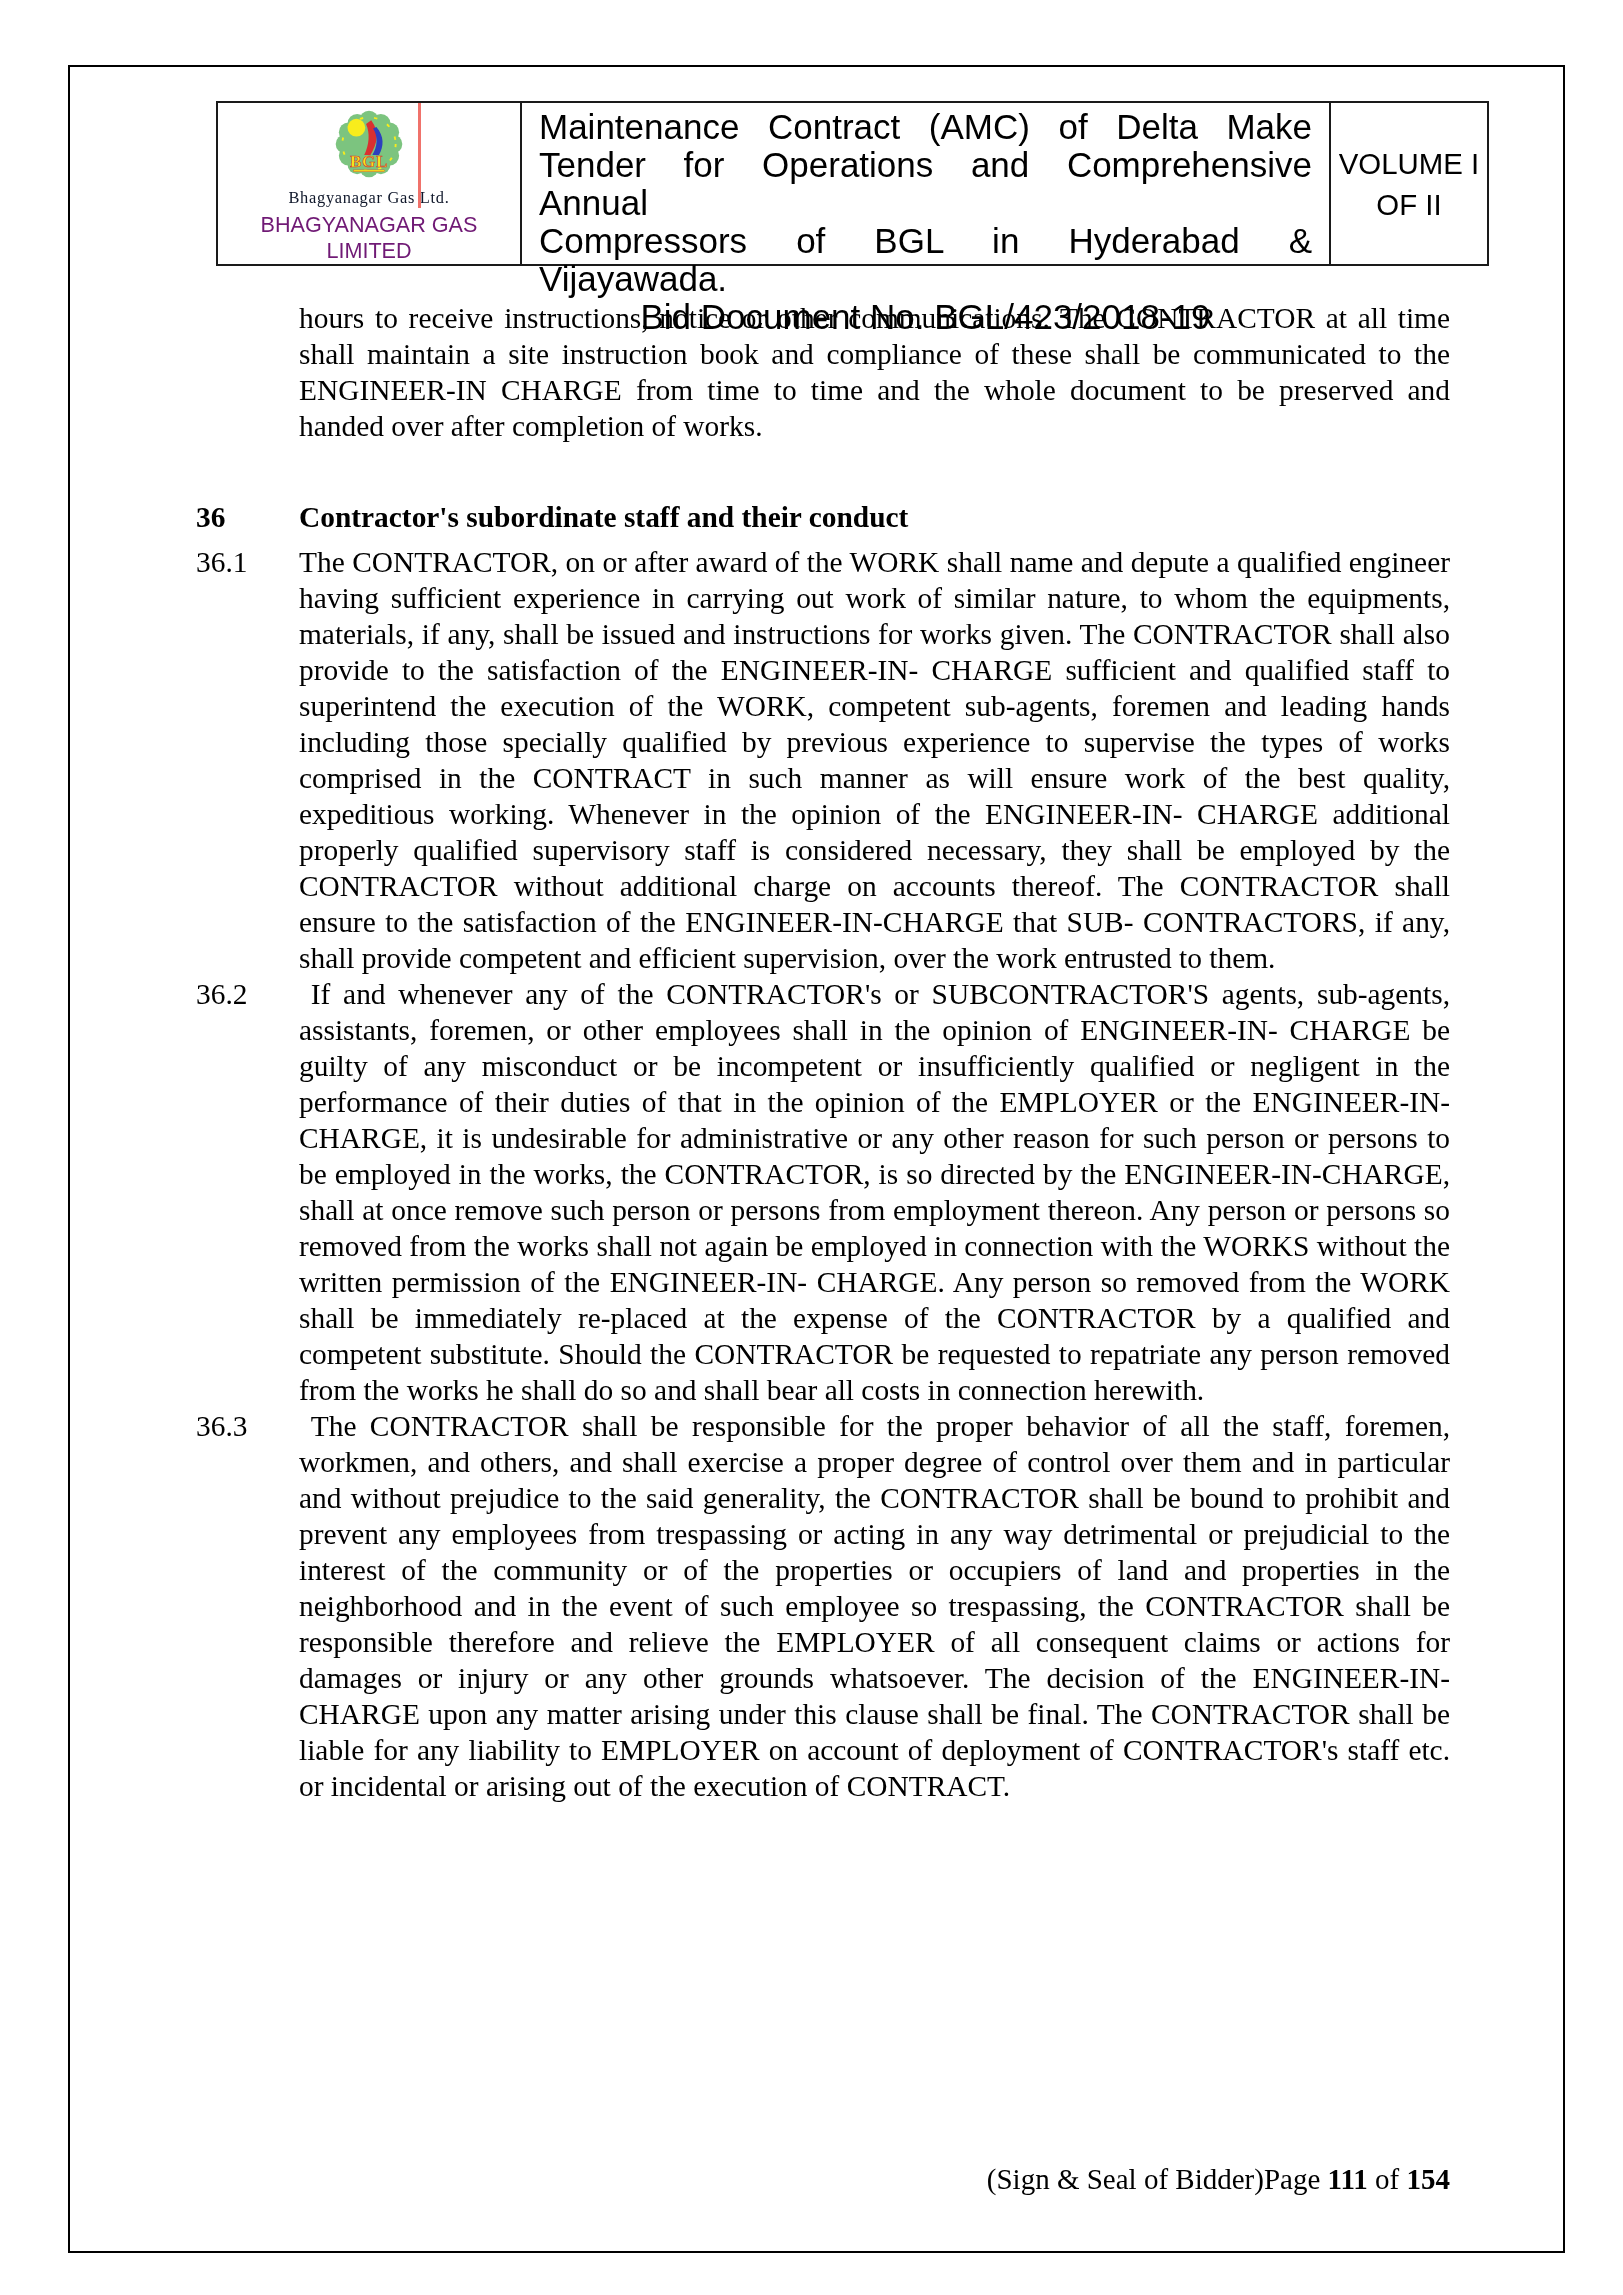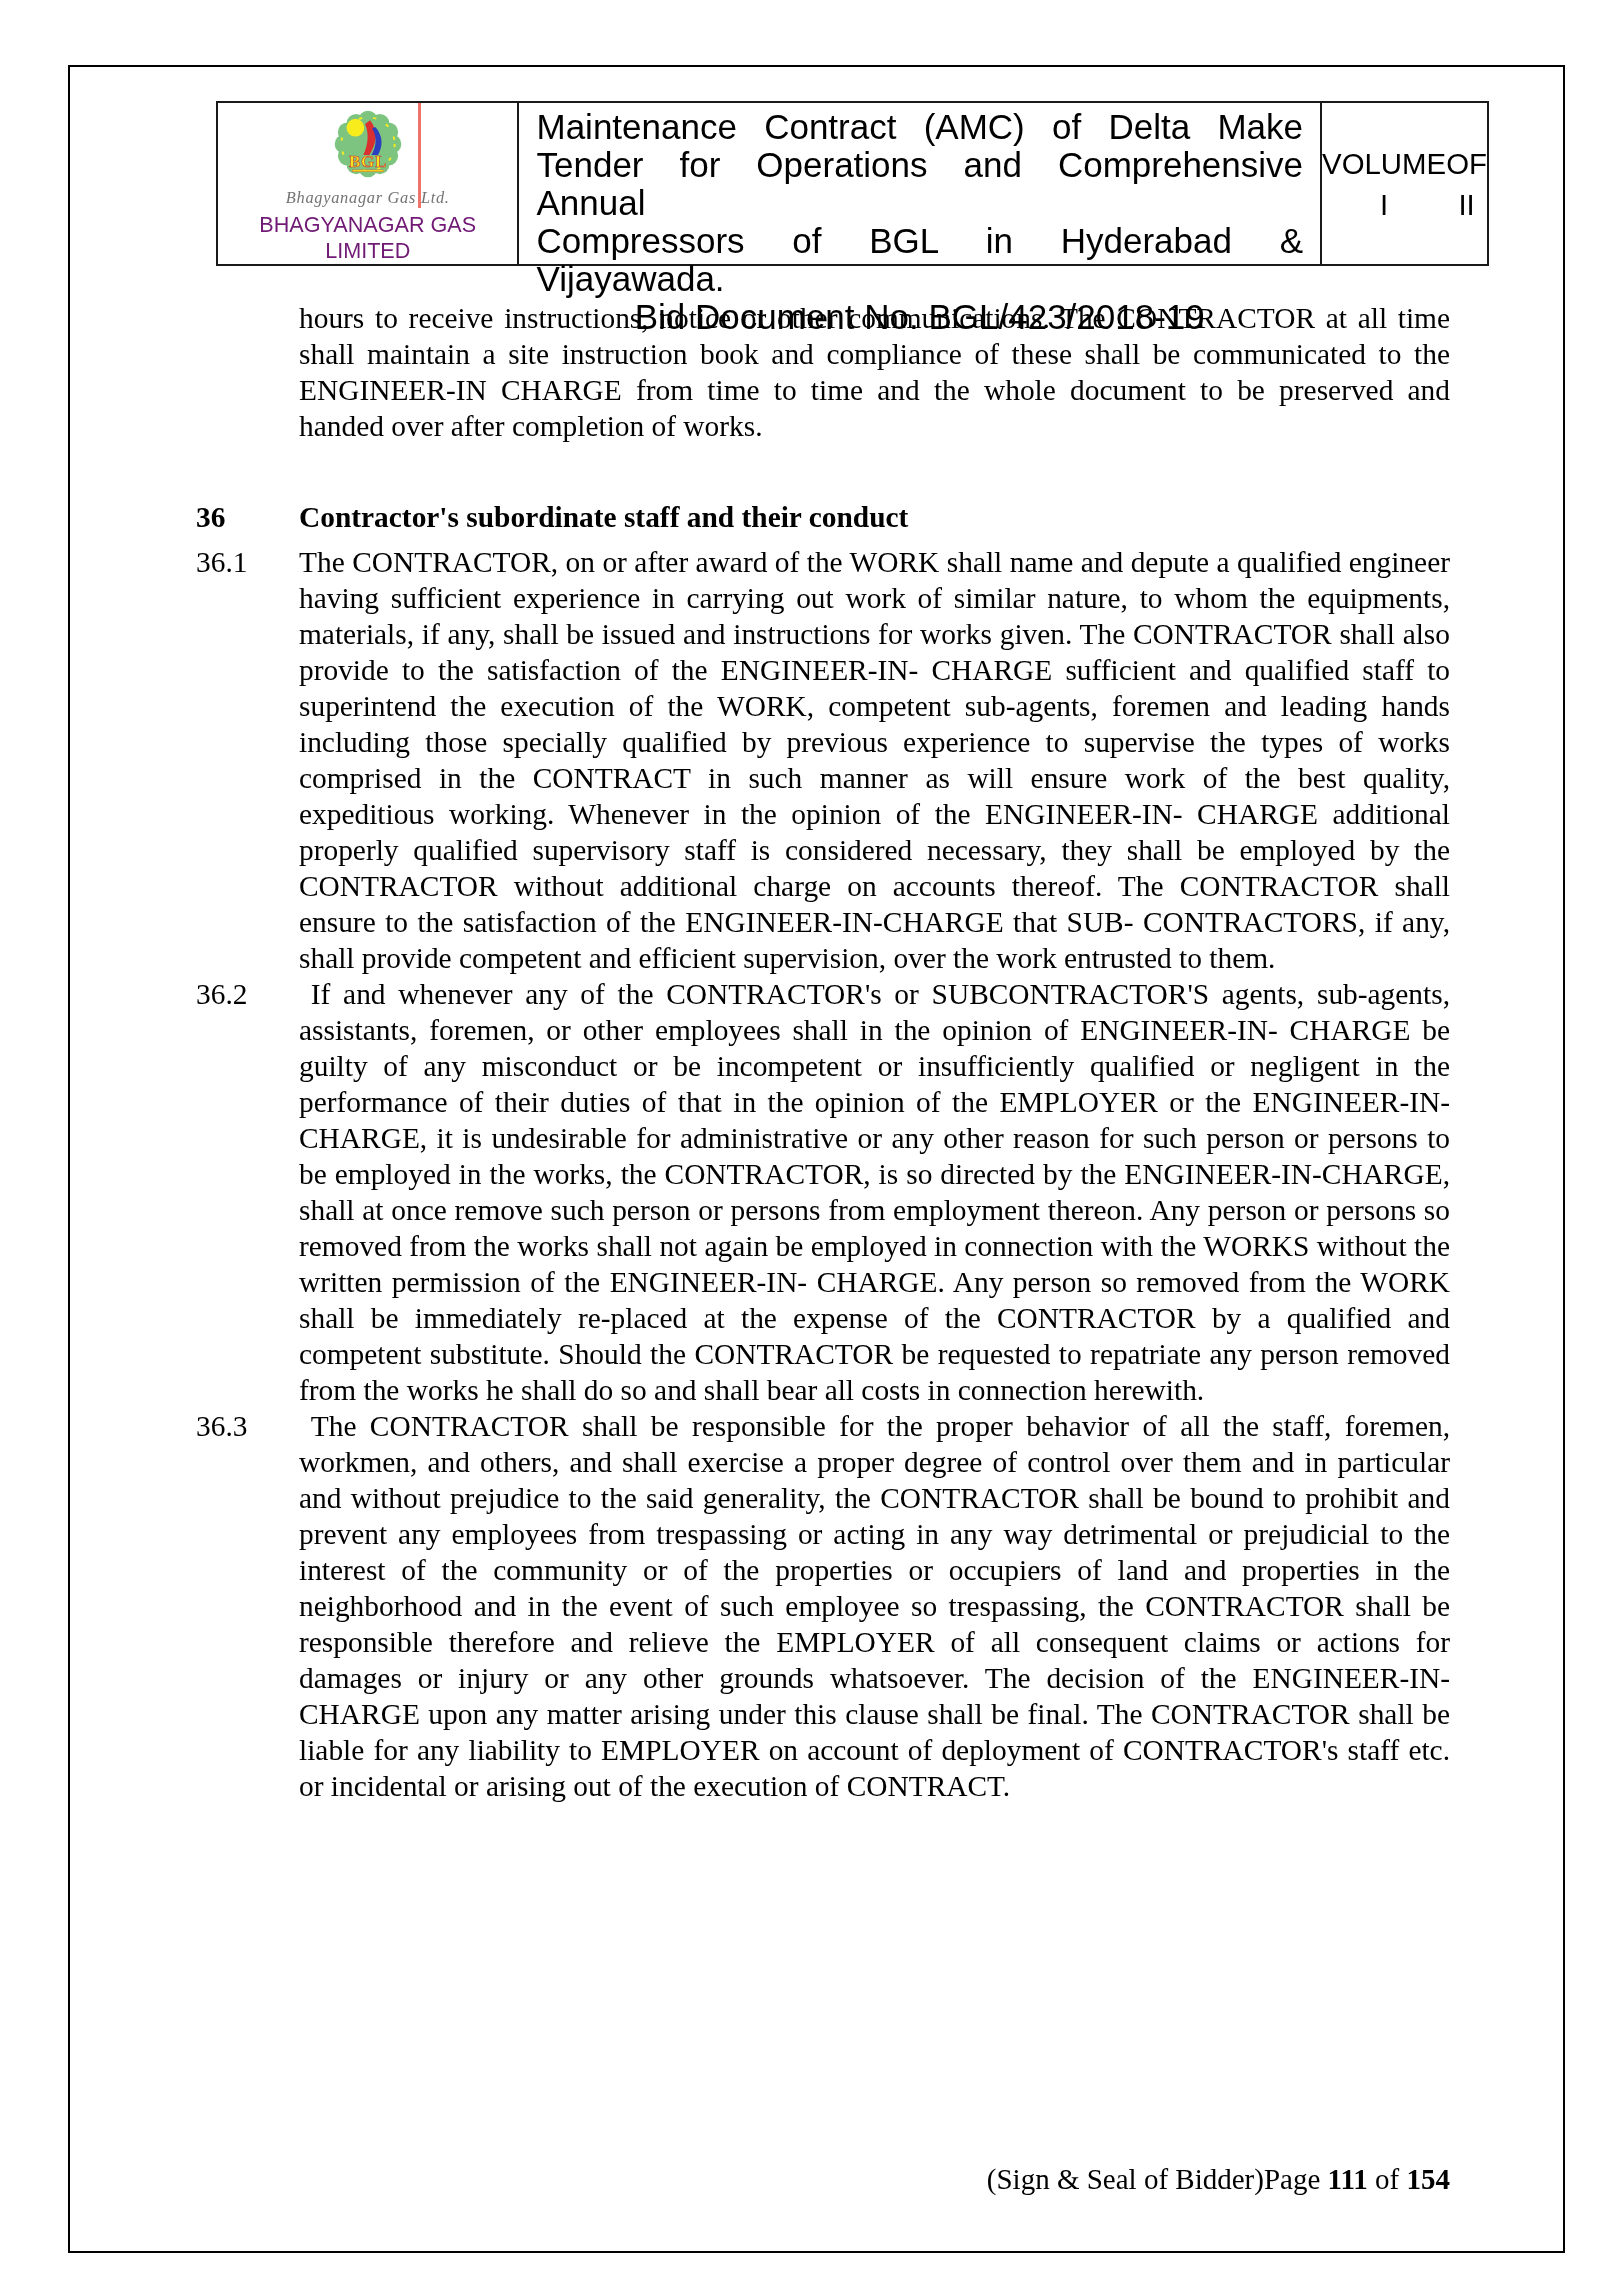--- a/index.html
+++ b/index.html
@@ -15,38 +15,37 @@
   .header-table {
     position:absolute; left:216px; top:101px; width:1273px; height:165px;
     display:flex; border:2px solid #1a1a1a; box-sizing:border-box; background:#fff;
   }
   .cell { box-sizing:border-box; height:100%; }
   .logo-cell { width:304px; border-right:2px solid #1a1a1a; position:relative;
     display:flex; flex-direction:column; align-items:center; }
   .red-rule { position:absolute; left:200px; top:0; width:2.6px; height:105px; background:#f0726b; }
   .logo-svg { margin-top:3.9px; }
   .logo-caption {
-    font-size:16.4px; color:#737373; letter-spacing:0.7px; margin-top:-3.9px;
+    font-size:16.4px; color:#0f172a; letter-spacing:0.7px; margin-top:-3.9px;
     font-family:"Liberation Serif", serif;
-    font-style:italic;
   }
   .company-name {
     font-family:"Liberation Sans", sans-serif; font-size:21.6px; line-height:26px;
     text-align:center; margin-top:3.9px; color:#701a75;
   }
   .title-cell { width:809px; border-right:2px solid #1a1a1a; padding:5.2px 17px; }
   .title-cell .tline {
     font-family:"Liberation Sans", sans-serif; font-size:35px; line-height:38px;
     text-align:justify; text-align-last:justify; white-space:nowrap0;
   }
   .title-cell .cline {
     font-family:"Liberation Sans", sans-serif; font-size:35px; line-height:38px;
     text-align:center; text-align-last:center;
   }
-  .volume-cell { flex:1; display:flex; justify-content:center; align-items:center; }
+  .volume-cell { flex:1; display:flex; flex-direction:column; justify-content:center; align-items:center; }
   .volume-cell div {
     font-family:"Liberation Sans", sans-serif; font-size:29.4px; line-height:41px; text-align:center;
   }
   
   .body-col { position:absolute; left:196px; top:300px; width:1254px; font-size:29.4px; line-height:36px; }
   .row { display:flex; align-items:flex-start; }
   .num { width:103px; flex:none; }
   .txt { flex:1; text-align:justify; }
   .heading-row { margin-top:55px; margin-bottom:9.2px; font-weight:bold; }
   .indent1 { text-indent:11.8px; }

